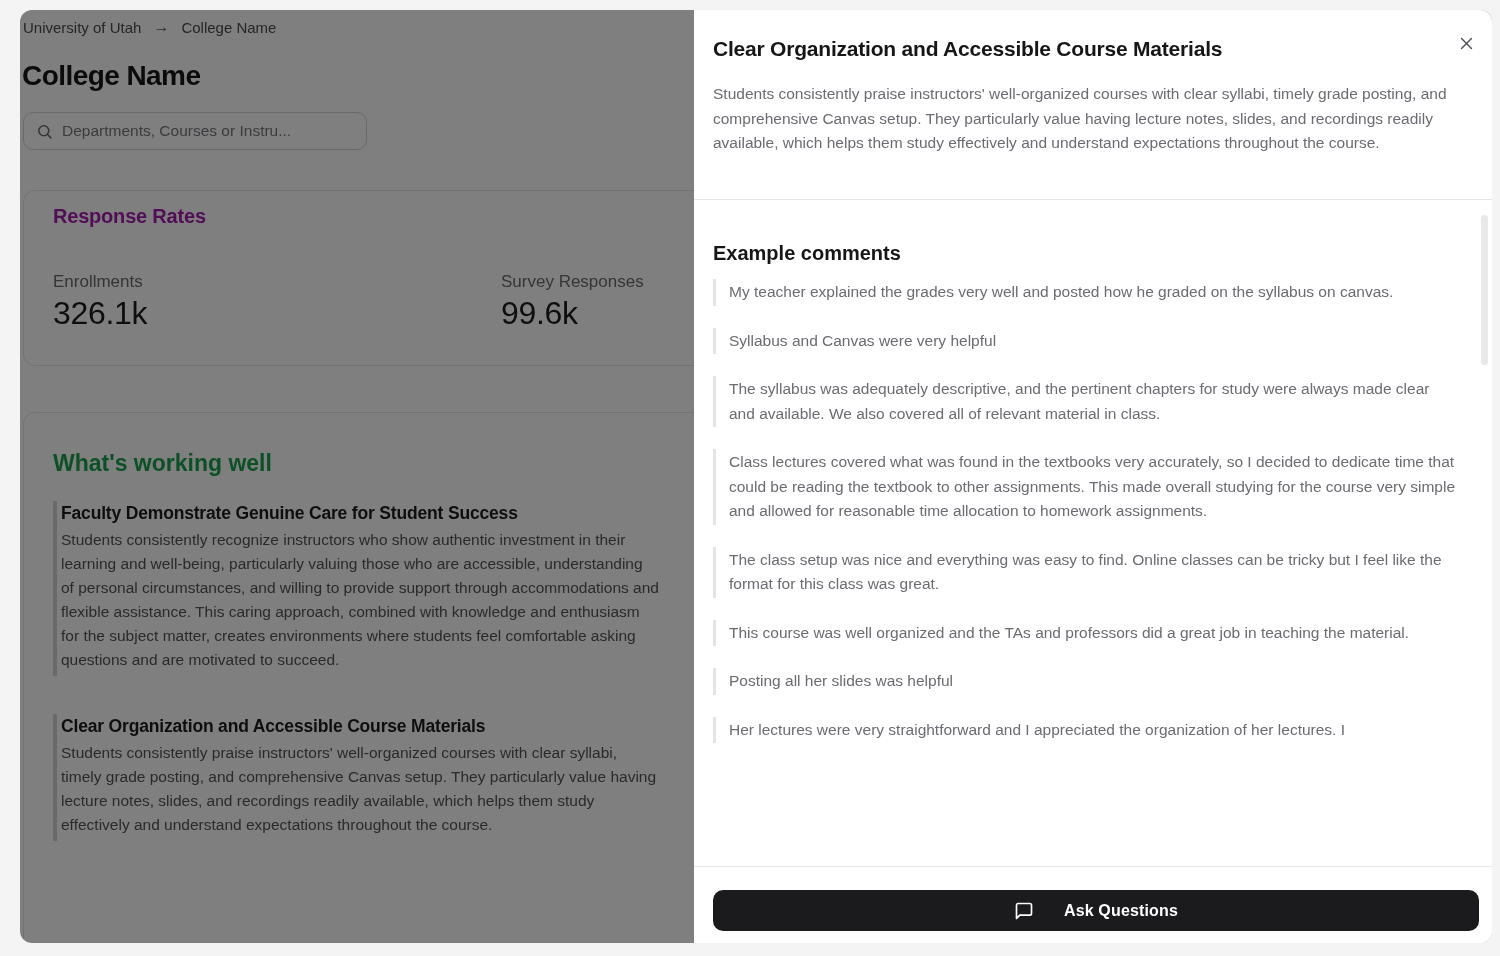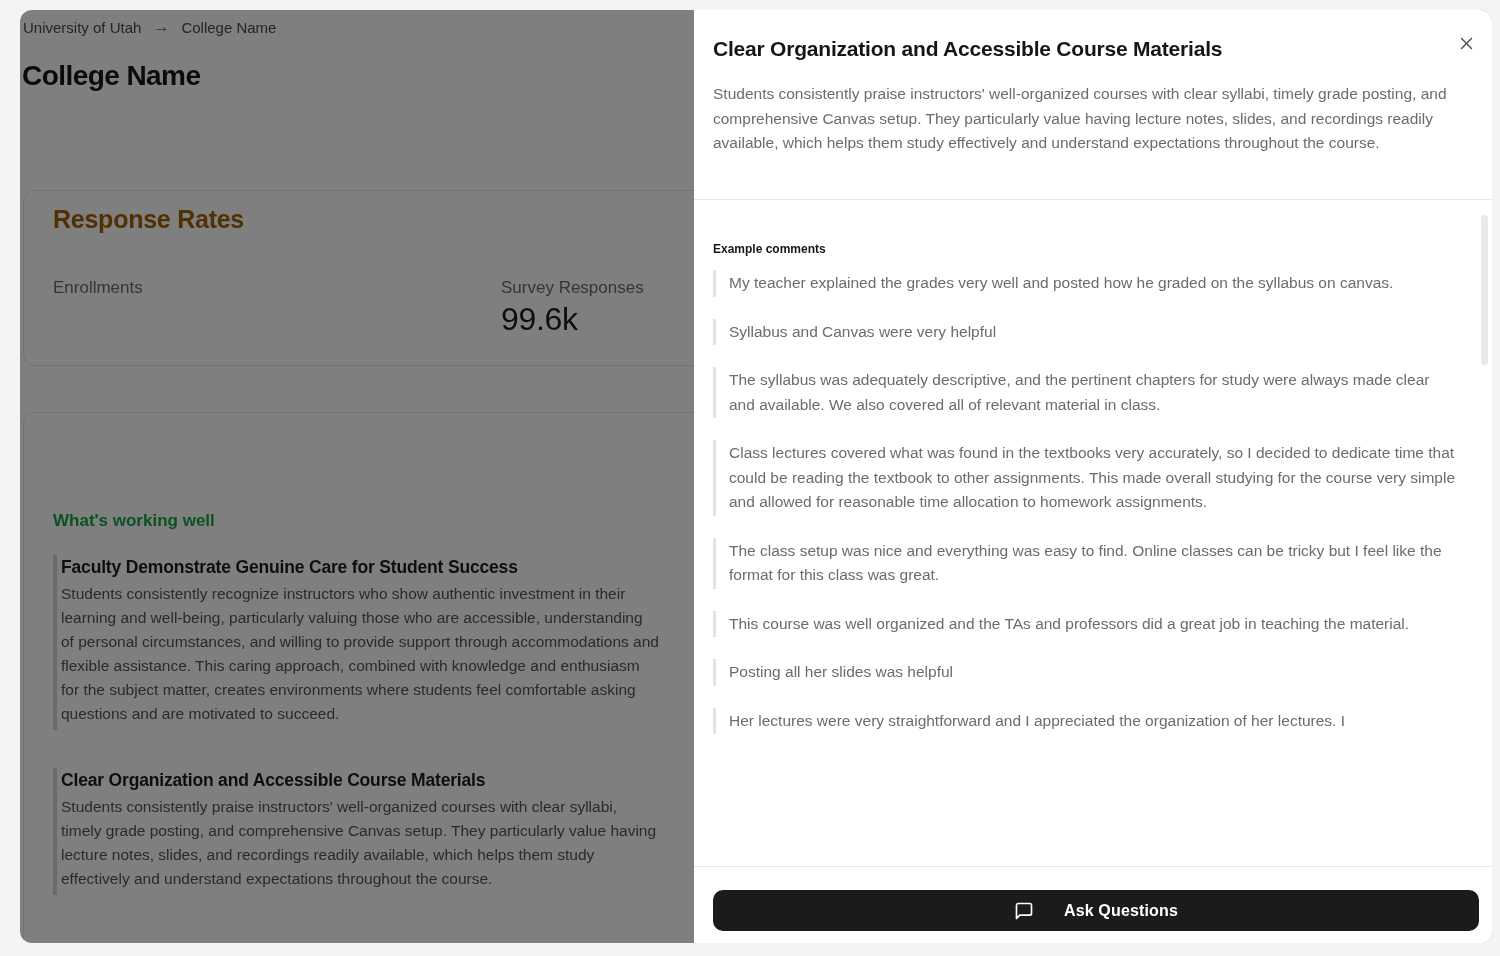--- a/index.html
+++ b/index.html
@@ -38,45 +38,45 @@
     font-size:15.5px; font-family:inherit; color:#333;
   }
   .search-box input::placeholder { color:#77777d; }
   .card {
     position:absolute; left:3px; width:1120px;
     background:#fff; border:1px solid #e4e4e7; border-radius:12px;
     padding:14px 28px 0 29px;
   }
   .card-rates { top:180px; height:176px; }
   .card-insights { top:402px; height:566px; }
-  .card h2 { font-size:25px; font-weight:700; color:#a16207; letter-spacing:-0.01em; }
+  .card h2 { font-size:20px; font-weight:700; color:#a21caf; letter-spacing:-0.01em; }
   .stats { display:grid; grid-template-columns:448px 1fr; margin-top:44px; }
   .stat-label { font-size:17px; color:#6b6b70; }
   .stat-value { margin-top:3px; font-size:32px; font-weight:500; color:#1c1c1e; letter-spacing:-0.01em; }
-  .section-label { margin-top:84px; font-size:17px; font-weight:700; color:#16a34a; }
+  .section-label { margin-top:23px; font-size:23px; font-weight:700; color:#16a34a; }
   .insight { margin-top:24px; border-left:4px solid #d4d4d8; padding:2px 0 4px 4px; width:606px; cursor:pointer; }
   .insight + .insight { margin-top:38px; }
   .insight-title { font-size:17.5px; font-weight:700; color:#1c1c1e; letter-spacing:-0.01em; }
   .insight-body { margin-top:4px; font-size:15.5px; line-height:24px; color:#545459; }
   .dim-overlay { position:absolute; inset:0; background:rgba(0,0,0,0.5); z-index:10; }
   
   .modal {
     position:absolute; left:674px; top:0; width:798px; height:933px;
     background:#ffffff; z-index:20;
   }
   .close-btn {
     position:absolute; top:22px; right:15px; width:22px; height:22px;
     background:none; border:none; cursor:pointer; padding:0; z-index:5;
     display:flex; align-items:center; justify-content:center;
   }
   .modal-header { padding:27px 28px 0 19px; border-bottom:1px solid #e7e7e9; height:190px; }
   .modal-title { font-size:21px; font-weight:700; color:#161618; letter-spacing:-0.01em; }
   .modal-desc { margin-top:21px; font-size:15.5px; line-height:24.5px; color:#6b6b72; max-width:760px; }
   .modal-scroll { position:relative; height:666px; overflow:hidden; padding:42px 30px 0 19px; }
-  .comments-label { font-size:12px; font-weight:700; color:#161618; margin-bottom:14px; }
+  .comments-label { font-size:20px; font-weight:700; color:#161618; margin-bottom:14px; }
   .comment {
     display:block; border-left:3px solid #e4e4e7; padding:1px 0 1px 13px;
     font-size:15.5px; line-height:24.5px; color:#6b6b72; width:744px;
     margin-bottom:22px; font-style:normal;
   }
   .scroll-fade {
     position:absolute; left:0; right:0; bottom:77px; height:46px; z-index:6;
     background:linear-gradient(to bottom, rgba(255,255,255,0), #ffffff 90%);
     pointer-events:none;
   }
@@ -104,27 +104,35 @@
   <div class="page">
 
     <nav class="breadcrumb">
       <span class="crumb">University of Utah</span>
       <span class="arrow">→</span>
       <span class="crumb">College Name</span>
     </nav>
 
     <h1 class="page-title">College Name</h1>
 
+    <div class="search-box">
+      <svg width="17" height="17" viewBox="0 0 24 24" fill="none" stroke="#6b6b70" stroke-width="2.2" stroke-linecap="round">
+        <circle cx="11" cy="11" r="7"></circle>
+          <line x1="16.5" y1="16.5" x2="21" y2="21"></line>
+      </svg>
+      <input type="text" placeholder="Departments, Courses or Instru..." style="">
+    </div>
 
     <section class="card card-rates">
       <h2>Response Rates</h2>
       <div class="stats">
 
       <div class="stat">
           <div class="stat-label">Enrollments</div>
+          <div class="stat-value">326.1k</div>
         </div>
           <div class="stat">
           <div class="stat-label">Survey Responses</div>
           <div class="stat-value">99.6k</div>
         </div>
         </div>
     </section>
 
     <section class="card card-insights">
       <div class="section-label">What's working well</div>

